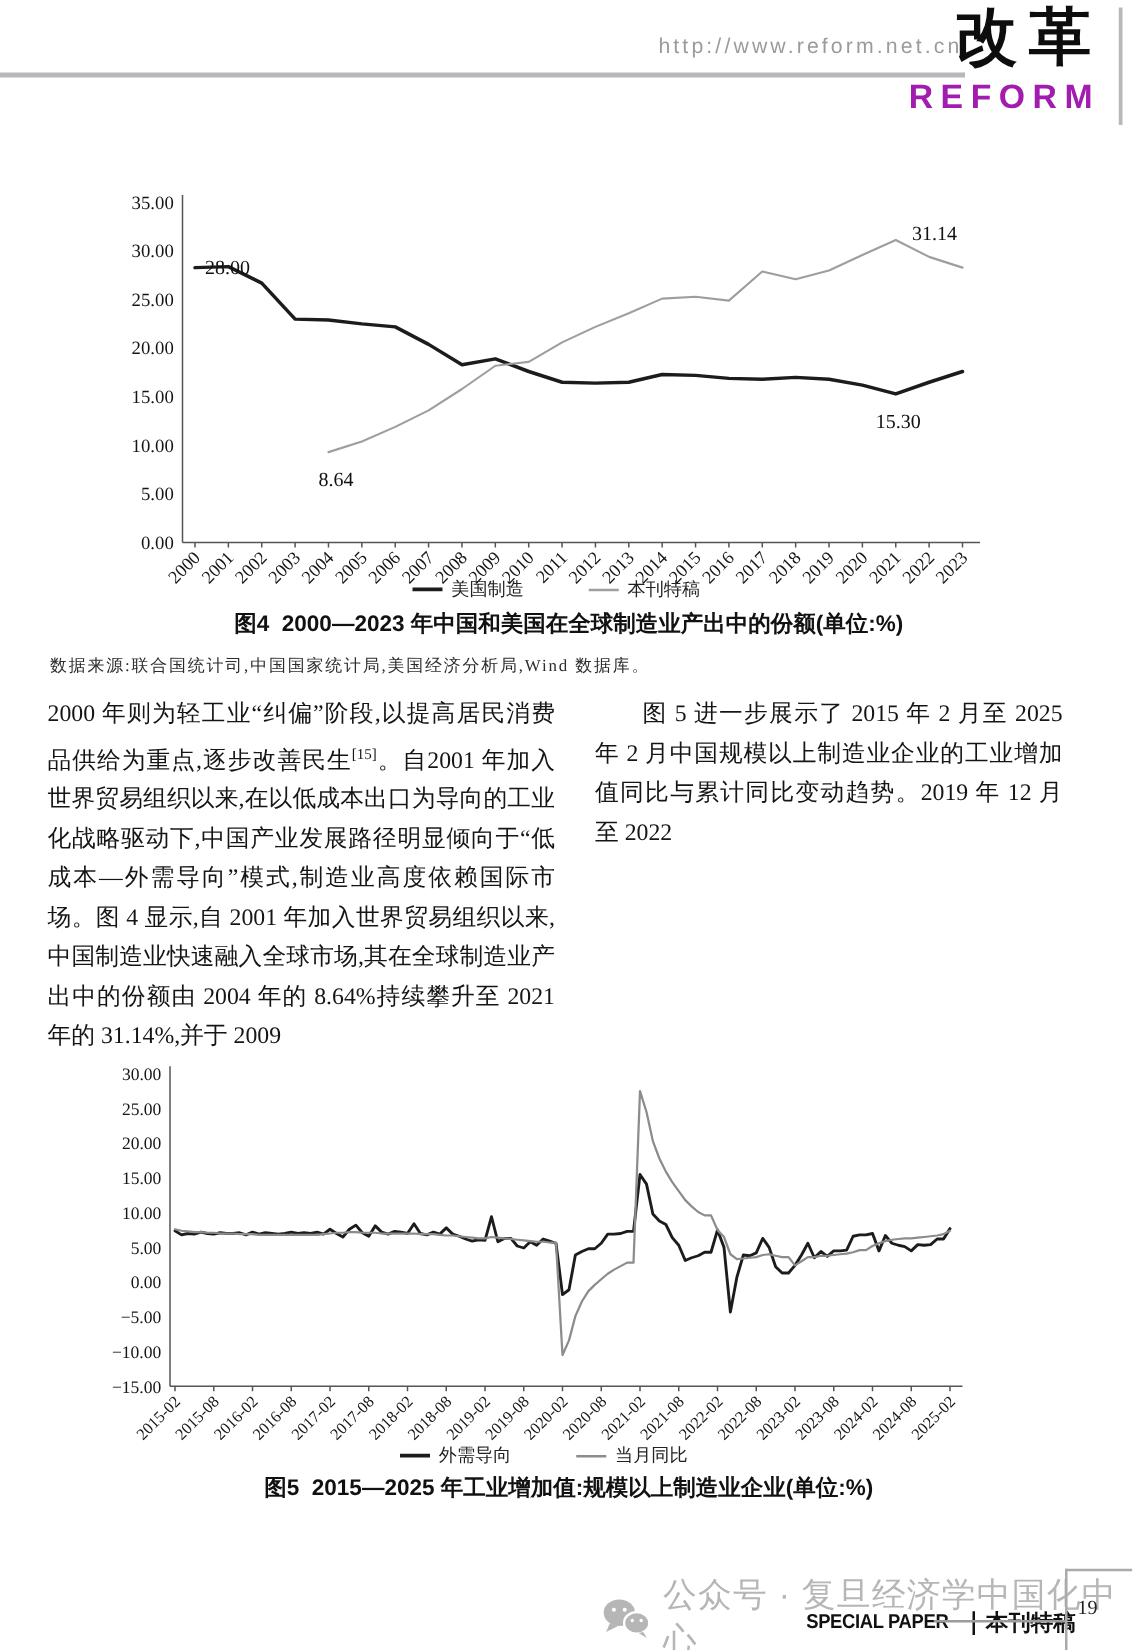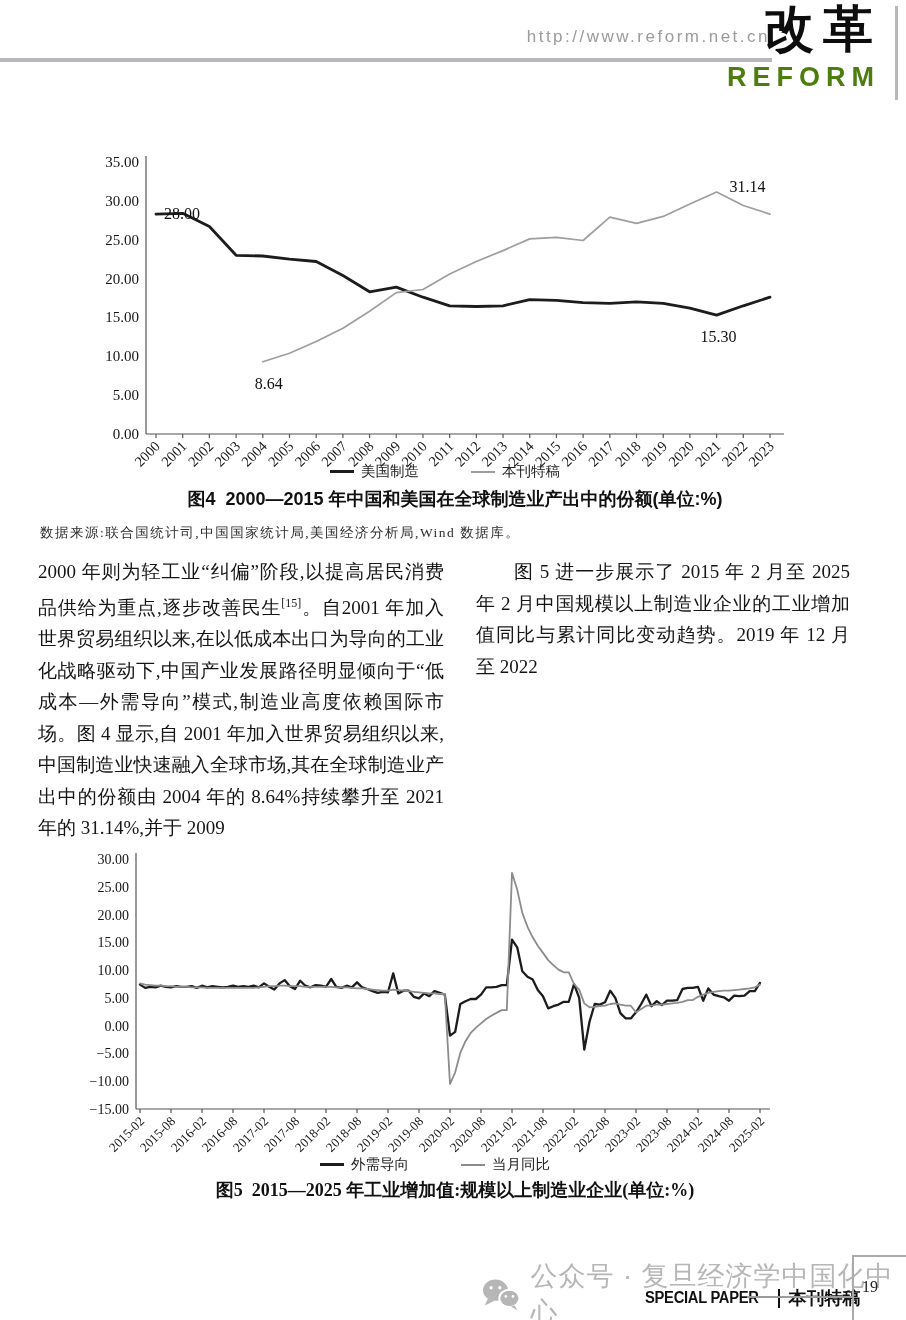--- a/index.html
+++ b/index.html
@@ -5,21 +5,21 @@
   html,body{margin:0;padding:0;background:#ffffff;}
   .page{position:relative;width:906px;height:1320px;background:#fff;overflow:hidden;
         font-family:"Liberation Serif","DejaVu Serif",serif;color:#1a1a1a;border-radius:12px;}
 
   
   .url-text{position:absolute;top:27px;right:136px;font-family:"Liberation Sans","DejaVu Sans",sans-serif;
             font-size:17px;letter-spacing:2.5px;color:#9b9b9b;}
   .header-rule{position:absolute;top:58px;left:0;width:772px;height:4px;background:#b7b7bc;}
   .logo-cn{position:absolute;top:-4px;right:24px;font-size:50px;font-weight:900;letter-spacing:9px;color:#0d0d0d;}
   .logo-en{position:absolute;top:62px;right:26px;font-family:"Liberation Sans","DejaVu Sans",sans-serif;
-           font-size:27px;font-weight:700;letter-spacing:6px;color:#4d7c0f;}
+           font-size:27px;font-weight:700;letter-spacing:6px;color:#a21caf;}
   .edge-line{position:absolute;top:6px;left:895px;width:3px;height:94px;background:#b7b7bc;}
 
   
   svg.chart{position:absolute;overflow:visible;}
   #fig4{left:80px;top:148px;}
   #fig5{left:70px;top:845px;}
   .axis{stroke:#555;stroke-width:1.2px;}
   #fig4 .ylab{font:15px "Liberation Serif","DejaVu Serif",serif;fill:#151515;}
   #fig4 .xlab{font:14.5px "Liberation Serif","DejaVu Serif",serif;fill:#151515;}
   #fig4 .ann{font:16px "Liberation Serif","DejaVu Serif",serif;fill:#111;}
@@ -29,21 +29,21 @@
   .legend-row{position:absolute;display:flex;justify-content:center;align-items:center;gap:52px;
               font-size:14.5px;color:#222;}
   #legend4{left:80px;top:462px;width:730px;}
   #legend5{left:70px;top:1155px;width:730px;}
   .legend-item{display:flex;align-items:center;gap:7px;}
   .swatch{display:inline-block;width:24px;}
 
   .fig-caption{position:absolute;left:40px;width:830px;text-align:center;white-space:pre-wrap;
                font-family:"Liberation Sans","DejaVu Sans",sans-serif;font-weight:700;font-size:18px;color:#111;}
   #caption4{top:487px;}
-  #caption5{top:1178px;font-family:Liberation Serif, serif;}
+  #caption5{top:1178px;}
   .fig-source{position:absolute;left:40px;font-size:13.5px;letter-spacing:1.5px;color:#2c2c2c;}
   #source4{top:524px;text-align:center;}
   #source5{top:1213px;}
 
   
   .columns{position:absolute;left:38px;top:556px;width:838px;display:flex;}
   .col{width:406px;font-size:19px;line-height:31.5px;text-align:justify;color:#151515;}
   .col p{margin:0;}
   .col .indent{text-indent:2em;margin-left:32px;}
   sup{font-size:12px;}
@@ -141,21 +141,21 @@
   <div id="legend4" class="legend-row">
     <span class="legend-item">
       <span class="swatch" style="height:3px;background:#1c1c1c;"></span>
       <span>美国制造</span>
     </span>
     <span class="legend-item">
       <span class="swatch" style="height:2px;background:#9e9e9e;"></span>
       <span>本刊特稿</span>
     </span>
   </div>
-  <div id="caption4" class="fig-caption">图4  2000—2015 年中国和美国在全球制造业产出中的份额(单位:%)</div>
+  <div id="caption4" class="fig-caption">图4  2000—2023 年中国和美国在全球制造业产出中的份额(单位:%)</div>
   <div id="source4" class="fig-source">数据来源:联合国统计司,中国国家统计局,美国经济分析局,Wind 数据库。</div>
 
   <div class="columns">
     <div class="col">
       <p><span>2000 年则为轻工业“纠偏”阶段,以提高居民消费品供给为重点,逐步改善民生</span><sup>[15]</sup><span>。自2001 年加入世界贸易组织以来,在以低成本出口为导向的工业化战略驱动下,中国产业发展路径明显倾向于“低成本—外需导向”模式,制造业高度依赖国际市场。图 4 显示,自 2001 年加入世界贸易组织以来,中国制造业快速融入全球市场,其在全球制造业产出中的份额由 2004 年的 8.64%持续攀升至 2021 年的 31.14%,并于 2009</span></p>
     </div>
     <div class="col">
       <p class="indent">图 5 进一步展示了 2015 年 2 月至 2025 年 2 月中国规模以上制造业企业的工业增加值同比与累计同比变动趋势。2019 年 12 月至 2022</p>
     </div>
   </div>

